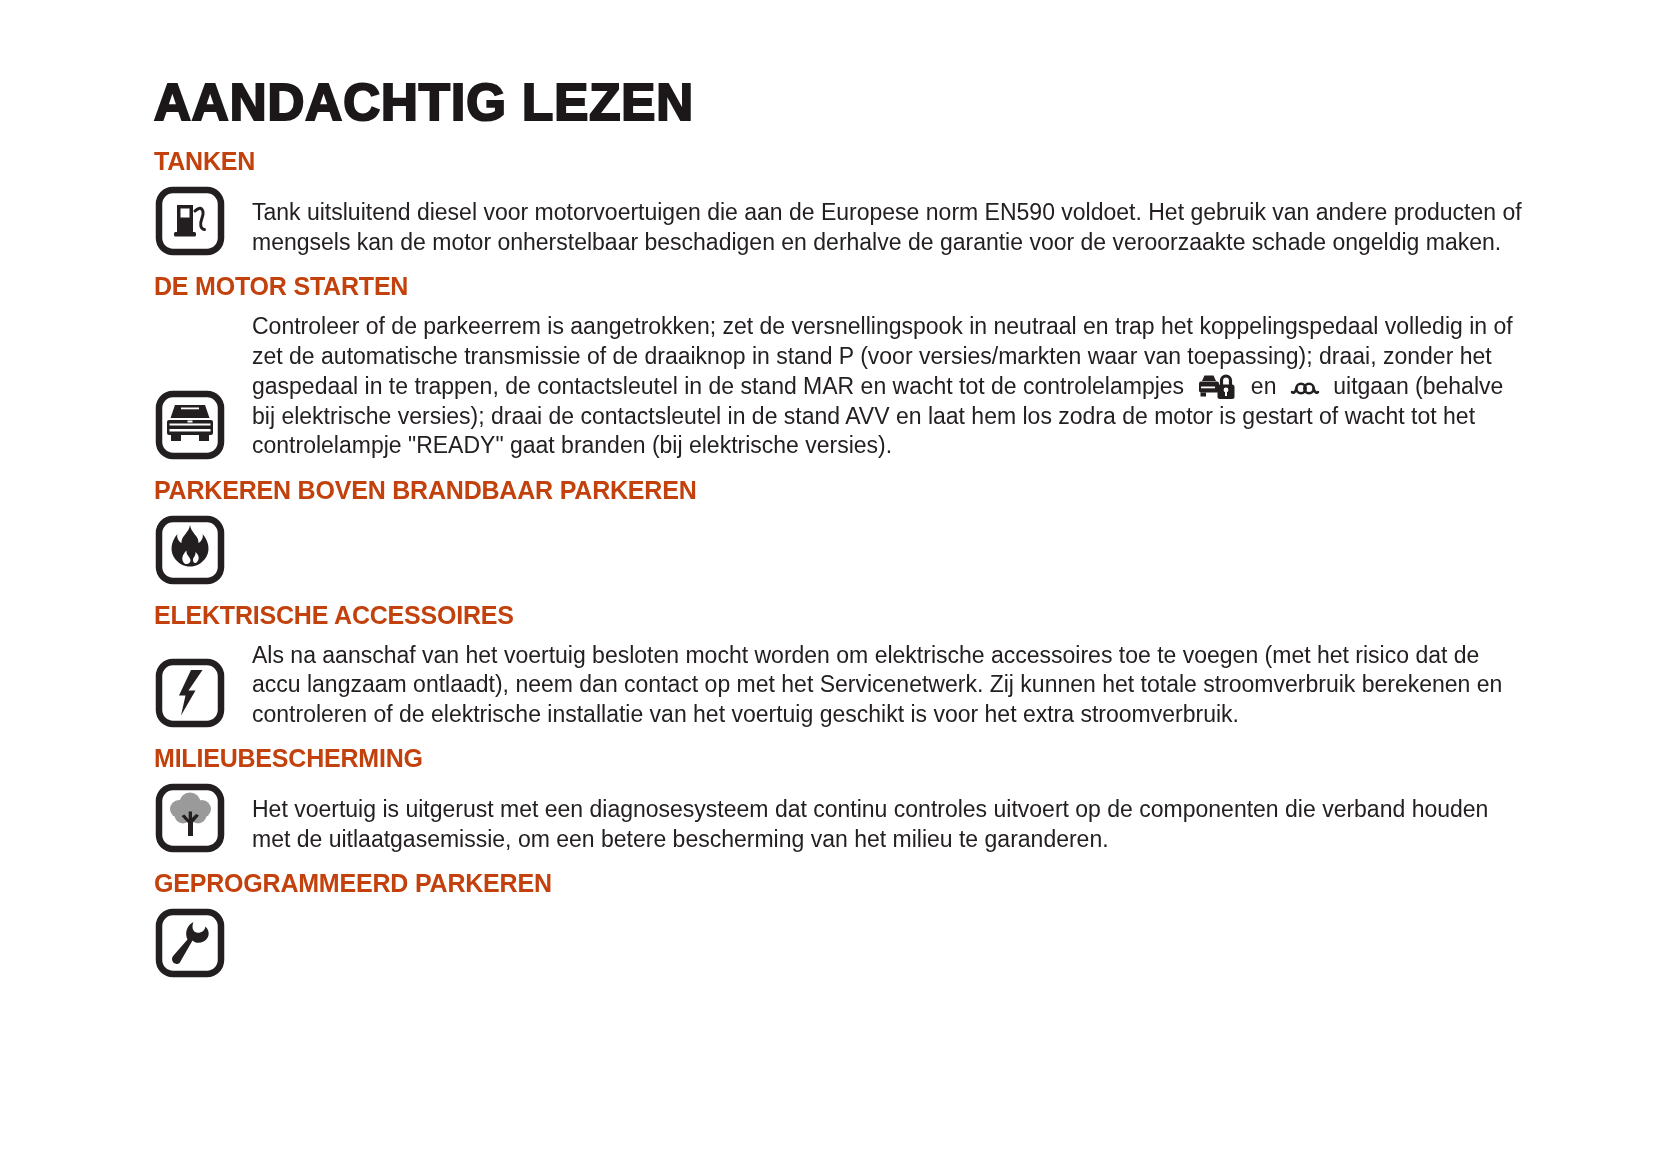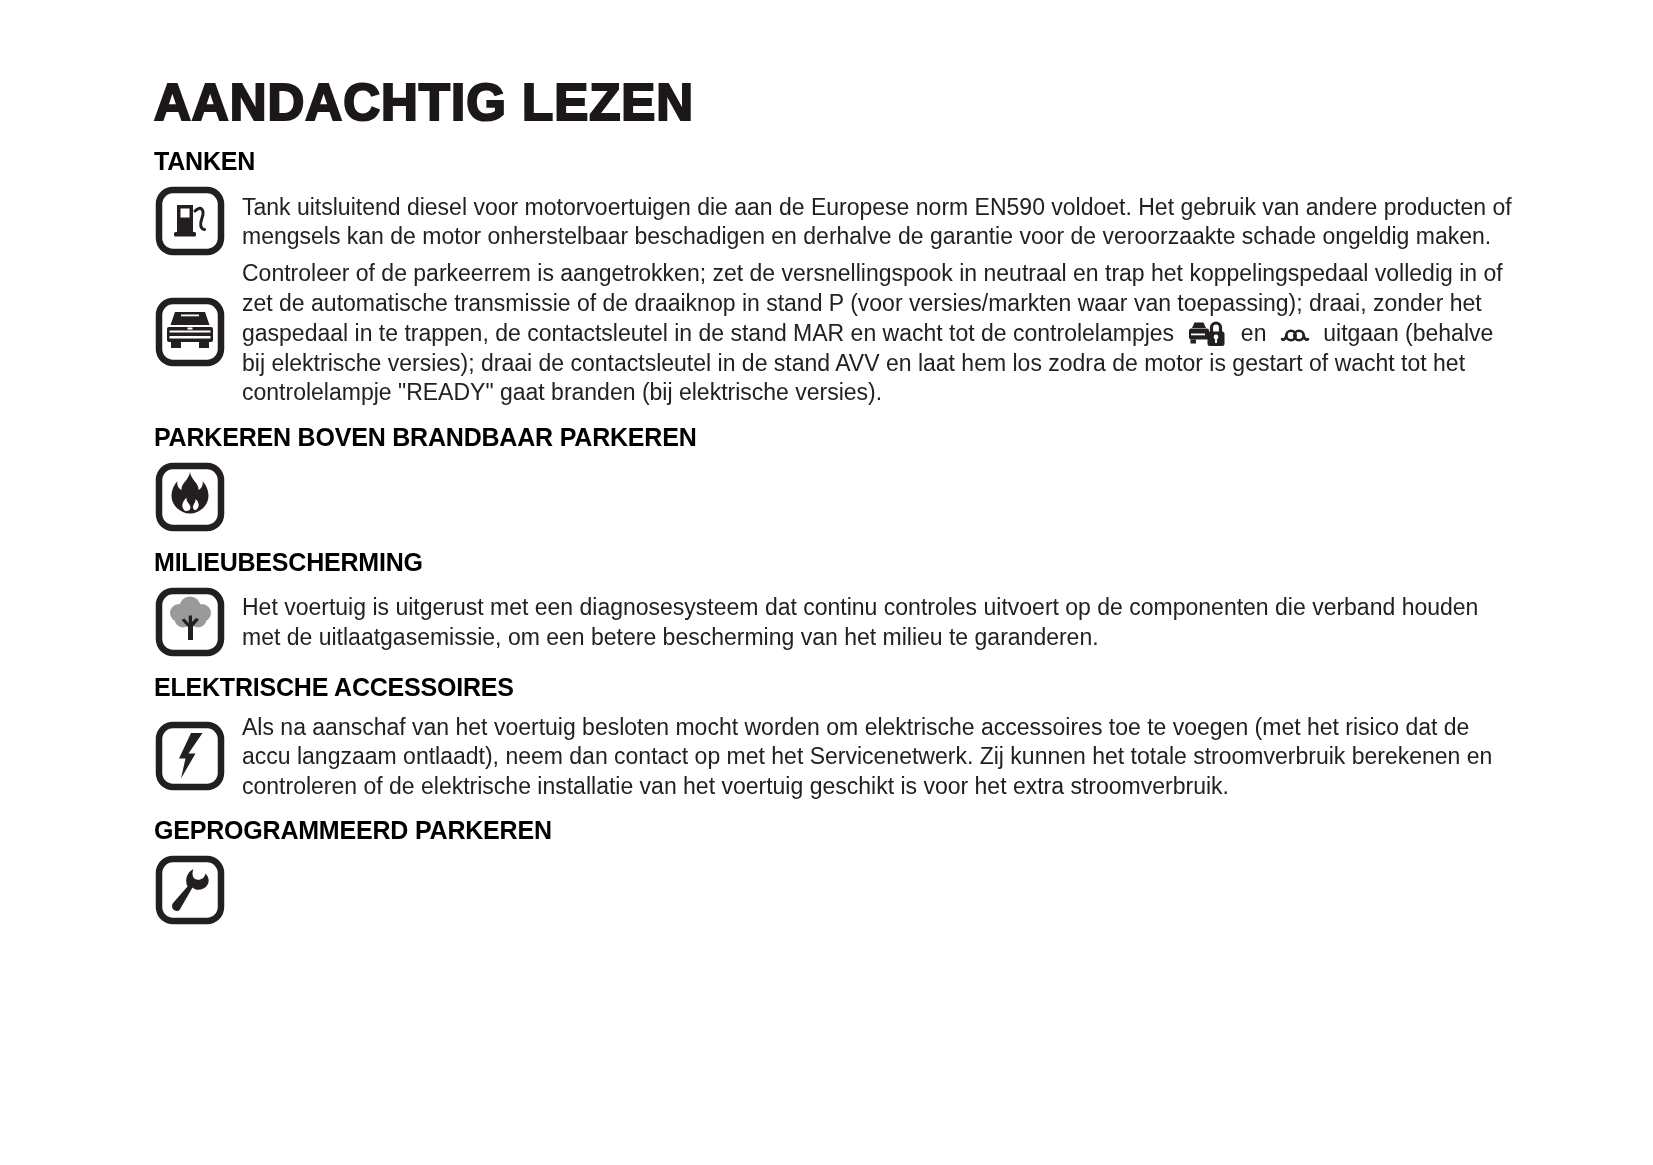--- a/index.html
+++ b/index.html
@@ -27,27 +27,27 @@
     margin: 0 0 16px 0;
     transform: scaleY(1.02);
     transform-origin: left top;
     white-space: nowrap;
   }
   .section { margin: 0; }
   .section-heading {
     font-size: 25px;
     font-weight: bold;
     letter-spacing: -0.2px;
-    color: #000000;
+    color: #c2410c;
     margin: 15px 0 9px 0;
   }
   .section-row {
     display: flex;
-    align-items: center;
-    gap: 16px;
+    align-items: flex-end;
+    gap: 26px;
   }
   .icon-box {
     flex: 0 0 72px;
     width: 72px;
     height: 72px;
   }
   .section-text {
     margin: 2px 0 0 0;
     width: 1280px;
     max-width: 1280px;
@@ -81,20 +81,21 @@
           <rect x="26.5" y="23.5" width="9" height="9" fill="#fff"></rect>
           <rect x="20" y="47" width="22" height="4.5" rx="1.5" fill="#231f20"></rect>
           <path d="M41 26 C47 20 51 25 48 33 C45.5 39.5 46.5 44 50.5 44.5" fill="none" stroke="#231f20" stroke-width="3" stroke-linecap="round"></path>
         </svg>
       </div>
       <p class="section-text">Tank uitsluitend diesel voor motorvoertuigen die aan de Europese norm EN590 voldoet. Het gebruik van andere producten of mengsels kan de motor onherstelbaar beschadigen en derhalve de garantie voor de veroorzaakte schade ongeldig maken.</p>
     </div>
   </div>
 
   <div class="section">
+    <h2 class="section-heading">DE MOTOR STARTEN</h2>
     <div class="section-row">
       <div class="icon-box">
         <svg width="72" height="72" viewBox="0 0 72 72">
           <rect x="5" y="5" width="62" height="62" rx="14" fill="#fff" stroke="#231f20" stroke-width="6.5"></rect>
           <path d="M21 16 L51 16 L55.5 29 L16.5 29 Z" fill="#231f20"></path>
           <rect x="27" y="18.5" width="18" height="1.8" fill="#fff"></rect>
           <rect x="13" y="31" width="46" height="15" rx="2" fill="#231f20"></rect>
           <rect x="15.5" y="34.5" width="41" height="2" fill="#fff"></rect>
           <rect x="15.5" y="40" width="41" height="2.5" fill="#fff"></rect>
           <rect x="33.5" y="31.5" width="5" height="2" fill="#fff"></rect>
@@ -135,20 +136,33 @@
           <path fill="#231f20" fill-rule="evenodd" d="
             M36 11 C37 19 45 22 44.5 29 C48 27 49.5 23 48.5 20 C55 27 57 38 50.5 45.5 C46.5 50 42 52.5 36 52.5 C30 52.5 25.5 50 21.5 45.5 C15 38 17 27 23.5 20 C22.5 23 24 27 27.5 29 C27 22 35 19 36 11 Z
             M30.5 49.5 C26.5 45.5 28.5 40.5 32.5 36.5 C32 41.5 36.5 43 36.5 46.5 C36.5 49 33.5 51 30.5 49.5 Z
             M42.5 48.5 C46 45.5 45 41 41.5 38 C42 42 38.5 43.5 39 46.5 C39.4 49 41 49.6 42.5 48.5 Z"></path>
         </svg>
       </div>
     </div>
   </div>
 
   <div class="section">
+    <h2 class="section-heading">ELEKTRISCHE ACCESSOIRES</h2>
+    <div class="section-row">
+      <div class="icon-box">
+        <svg width="72" height="72" viewBox="0 0 72 72">
+          <rect x="5" y="5" width="62" height="62" rx="14" fill="#fff" stroke="#231f20" stroke-width="6.5"></rect>
+          <path d="M42.5 13 L48.5 13 L34.5 33.5 L41.5 33.5 L27 58.5 L31.5 38.5 L25 38.5 L37 13 Z" fill="#231f20"></path>
+        </svg>
+      </div>
+      <p class="section-text">Als na aanschaf van het voertuig besloten mocht worden om elektrische accessoires toe te voegen (met het risico dat de accu langzaam ontlaadt), neem dan contact op met het Servicenetwerk. Zij kunnen het totale stroomverbruik berekenen en controleren of de elektrische installatie van het voertuig geschikt is voor het extra stroomverbruik.</p>
+    </div>
+  </div>
+
+  <div class="section">
     <h2 class="section-heading">MILIEUBESCHERMING</h2>
     <div class="section-row">
       <div class="icon-box">
         <svg width="72" height="72" viewBox="0 0 72 72">
           <rect x="5" y="5" width="62" height="62" rx="14" fill="#fff" stroke="#231f20" stroke-width="6.5"></rect>
           <g fill="#9a9a9a">
             <circle cx="25" cy="27" r="9"></circle>
             <circle cx="36" cy="21" r="10.5"></circle>
             <circle cx="48" cy="27" r="9"></circle>
             <circle cx="29" cy="33" r="8.5"></circle>
@@ -156,33 +170,20 @@
             <circle cx="36" cy="30" r="10"></circle>
           </g>
           <path d="M34 54 L34 41 L27.5 34 L30.5 32.5 L34.7 37.5 L34.7 29.5 L38 29.5 L38 36 L42 32 L45 33.5 L39 40.5 L39 54 Z" fill="#231f20"></path>
         </svg>
       </div>
       <p class="section-text">Het voertuig is uitgerust met een diagnosesysteem dat continu controles uitvoert op de componenten die verband houden met de uitlaatgasemissie, om een betere bescherming van het milieu te garanderen.</p>
     </div>
   </div>
 
   <div class="section">
-    <h2 class="section-heading">ELEKTRISCHE ACCESSOIRES</h2>
-    <div class="section-row">
-      <div class="icon-box">
-        <svg width="72" height="72" viewBox="0 0 72 72">
-          <rect x="5" y="5" width="62" height="62" rx="14" fill="#fff" stroke="#231f20" stroke-width="6.5"></rect>
-          <path d="M42.5 13 L48.5 13 L34.5 33.5 L41.5 33.5 L27 58.5 L31.5 38.5 L25 38.5 L37 13 Z" fill="#231f20"></path>
-        </svg>
-      </div>
-      <p class="section-text">Als na aanschaf van het voertuig besloten mocht worden om elektrische accessoires toe te voegen (met het risico dat de accu langzaam ontlaadt), neem dan contact op met het Servicenetwerk. Zij kunnen het totale stroomverbruik berekenen en controleren of de elektrische installatie van het voertuig geschikt is voor het extra stroomverbruik.</p>
-    </div>
-  </div>
-
-  <div class="section">
     <h2 class="section-heading">GEPROGRAMMEERD PARKEREN</h2>
     <div class="section-row">
       <div class="icon-box">
         <svg width="72" height="72" viewBox="0 0 72 72">
           <rect x="5" y="5" width="62" height="62" rx="14" fill="#fff" stroke="#231f20" stroke-width="6.5"></rect>
           <path fill="#231f20" d="M22.5 57 C18.5 56.5 16.5 51.5 19.5 48.5 L33.5 32.5 C30.5 26.5 32.5 18.5 39.5 15 C37.5 20 38.5 24.5 42.5 25.5 C46.5 26.5 50.5 24.5 51.5 19.5 C56.5 24.5 55.5 31.5 49.5 34.5 C45.5 36.5 41.5 36.3 38.5 33.5 L27 53.5 C26 56 24.5 57.2 22.5 57 Z"></path>
         </svg>
       </div>
     </div>
   </div>

